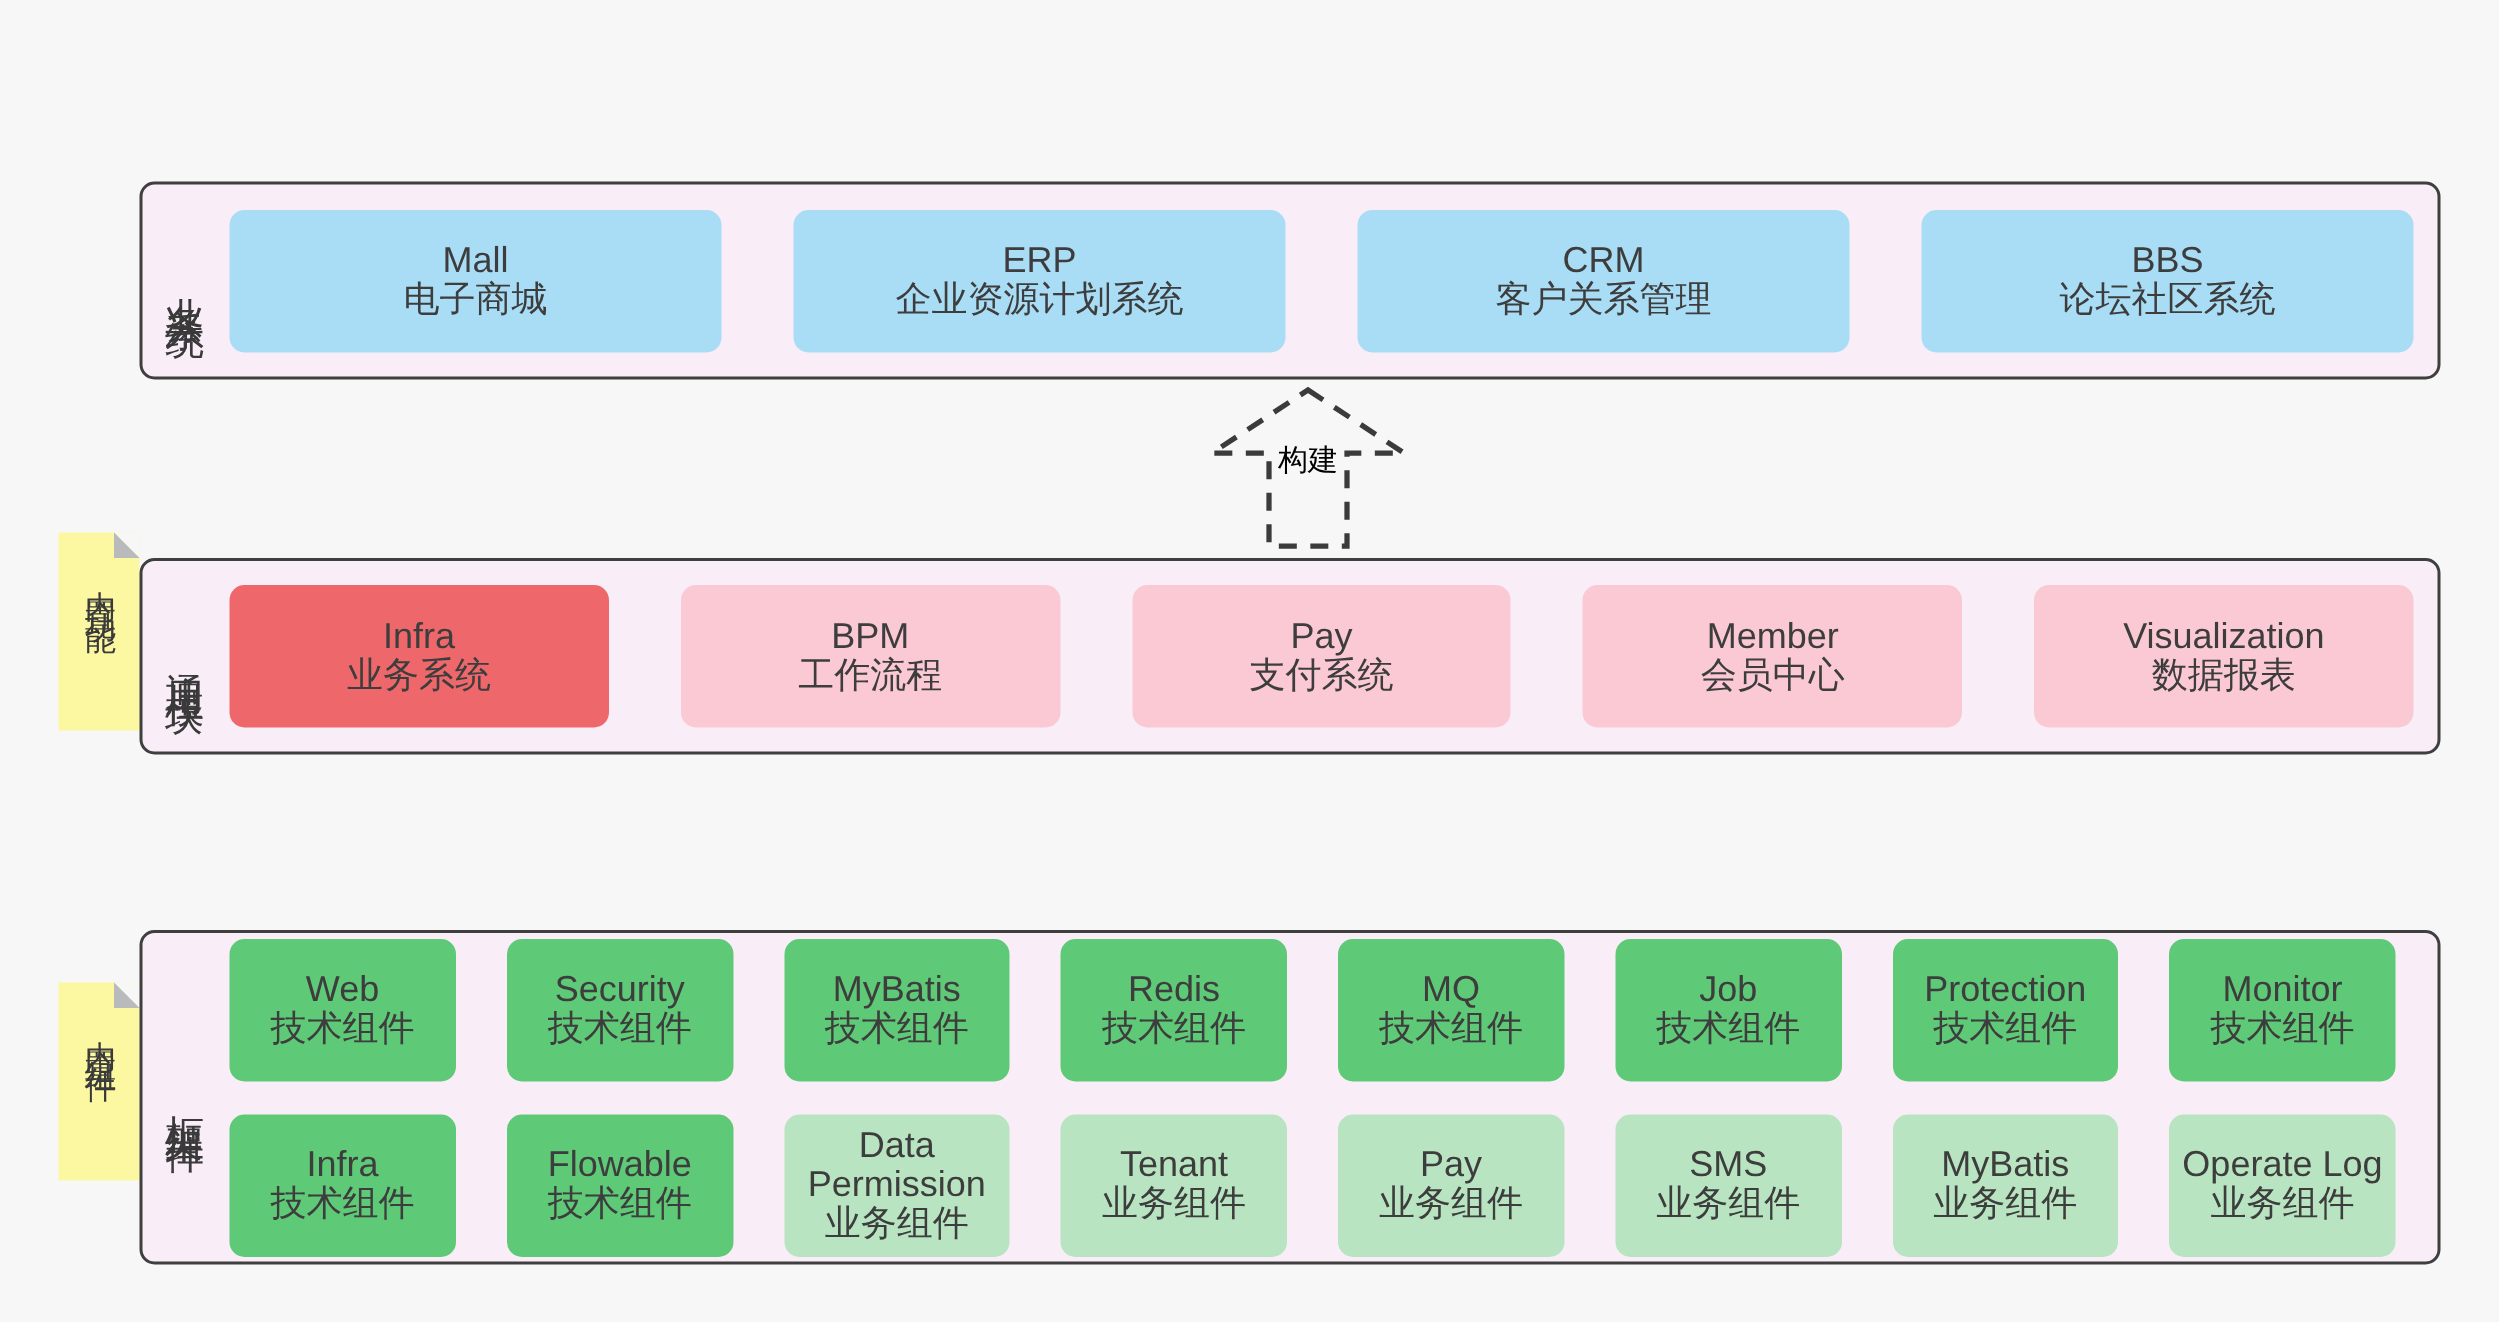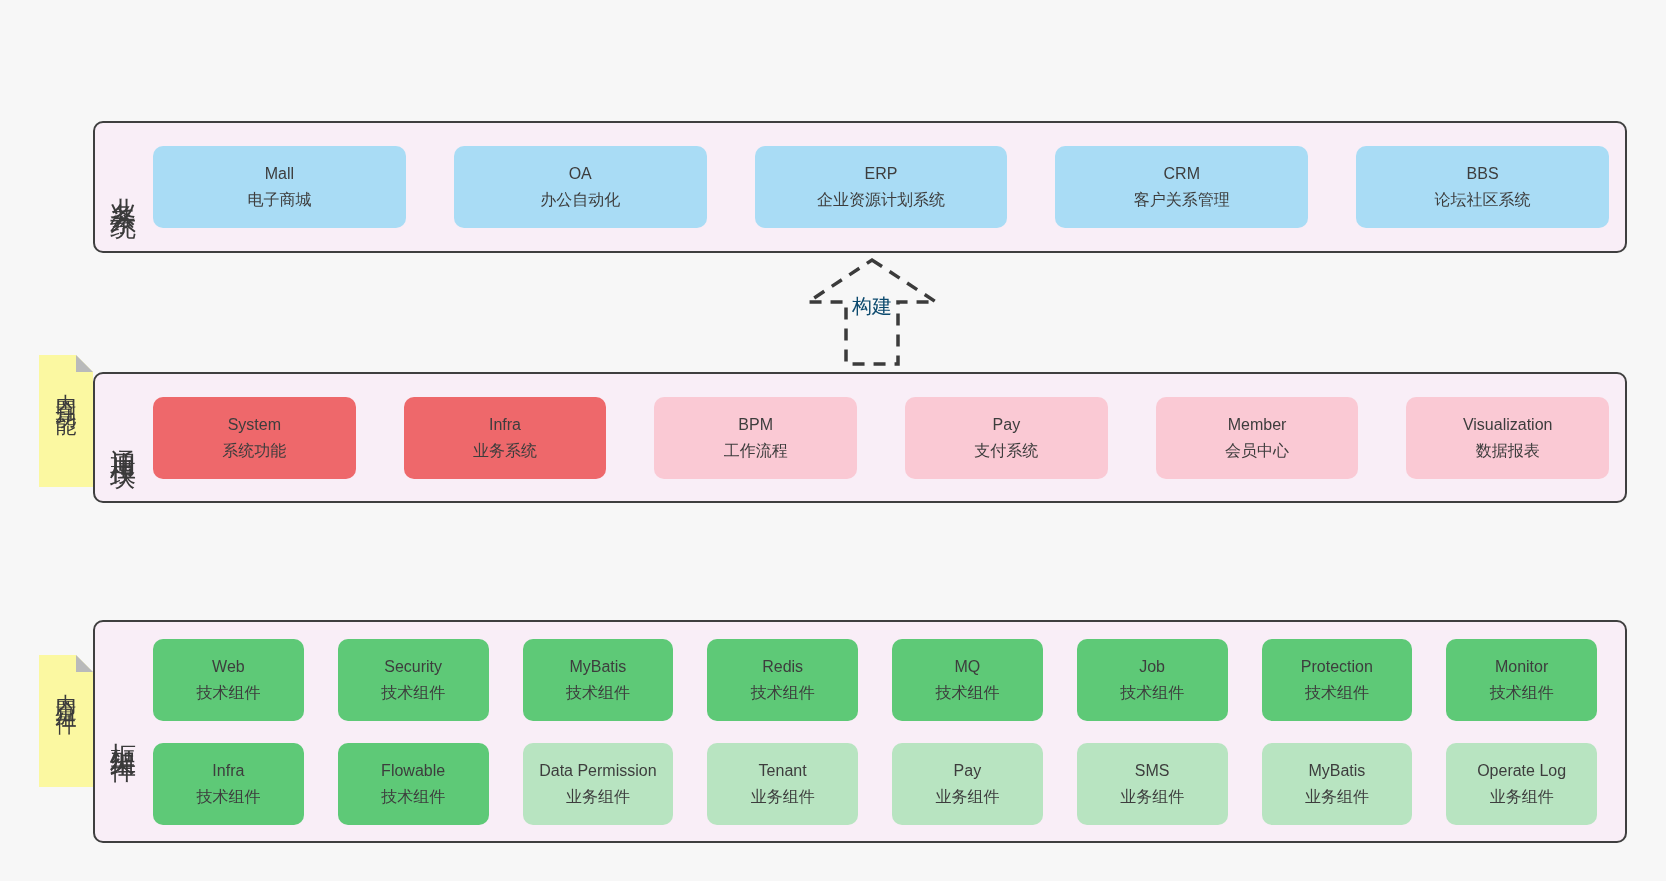--- a/index.html
+++ b/index.html
@@ -57,28 +57,28 @@
     display:flex;
     flex-direction:column;
     justify-content:center;
     gap:22px;
     padding-right:28px;
   }
   .box-row{display:flex;gap:34px;}
   
   .box{
     flex:1;
-    height:82px;
+    height:95px;
     border-radius:10px;
     display:flex;
     flex-direction:column;
     align-items:center;
     justify-content:center;
     text-align:center;
-    font-size:16px;
+    font-size:24px;
     line-height:26px;
     color:#3d3d3d;
     padding:0 4px;
     box-sizing:border-box;
   }
   .blue{background:#a9dcf5;}
   .red{background:#ee686b;}
   .pink{background:#fac9d4;}
   .green{background:#5ec977;}
   .green-light{background:#b8e4c1;}
@@ -126,41 +126,37 @@
   .arrow-build{left:804px;top:256px;}
   .arrow-implement{left:825px;top:506px;}
   .arrow svg{display:block;}
   .arrow-label{
     position:absolute;
     top:37px;left:50%;
     transform:translateX(-50%);
     background:#f7f7f7;
     padding:0 3px;
     font-size:20px;
-    color:#0c4a6e;
+    color:#000000;
     white-space:nowrap;
   }
 </style>
 </head>
 <body>
 
 <div class="stage">
 
   <div class="band band-business">
     <div class="band-label-col">
       <div class="vlabel">业务系统</div>
     </div>
     <div class="band-boxes">
       <div class="box blue">
         <div>Mall</div>
         <div>电子商城</div>
-      </div>
-      <div class="box blue">
-        <div>OA</div>
-        <div>办公自动化</div>
       </div>
       <div class="box blue">
         <div>ERP</div>
         <div>企业资源计划系统</div>
       </div>
       <div class="box blue">
         <div>CRM</div>
         <div>客户关系管理</div>
       </div>
       <div class="box blue">
@@ -179,24 +175,20 @@
 
   <div class="note note-modules">
     <div class="note-text">内置功能</div>
   </div>
   <div class="band band-modules">
     <div class="band-label-col">
       <div class="vlabel">通用模块</div>
     </div>
     <div class="band-boxes">
       <div class="box red">
-        <div>System</div>
-        <div>系统功能</div>
-      </div>
-      <div class="box red">
         <div>Infra</div>
         <div>业务系统</div>
       </div>
       <div class="box pink">
         <div>BPM</div>
         <div>工作流程</div>
       </div>
       <div class="box pink">
         <div>Pay</div>
         <div>支付系统</div>

